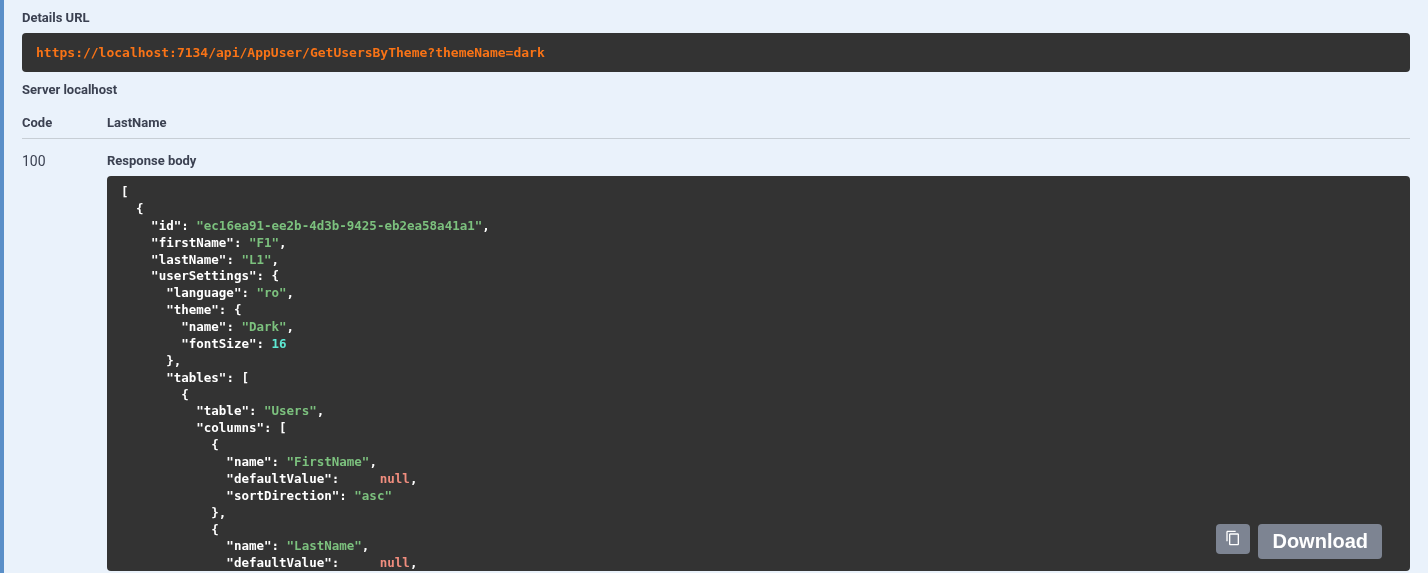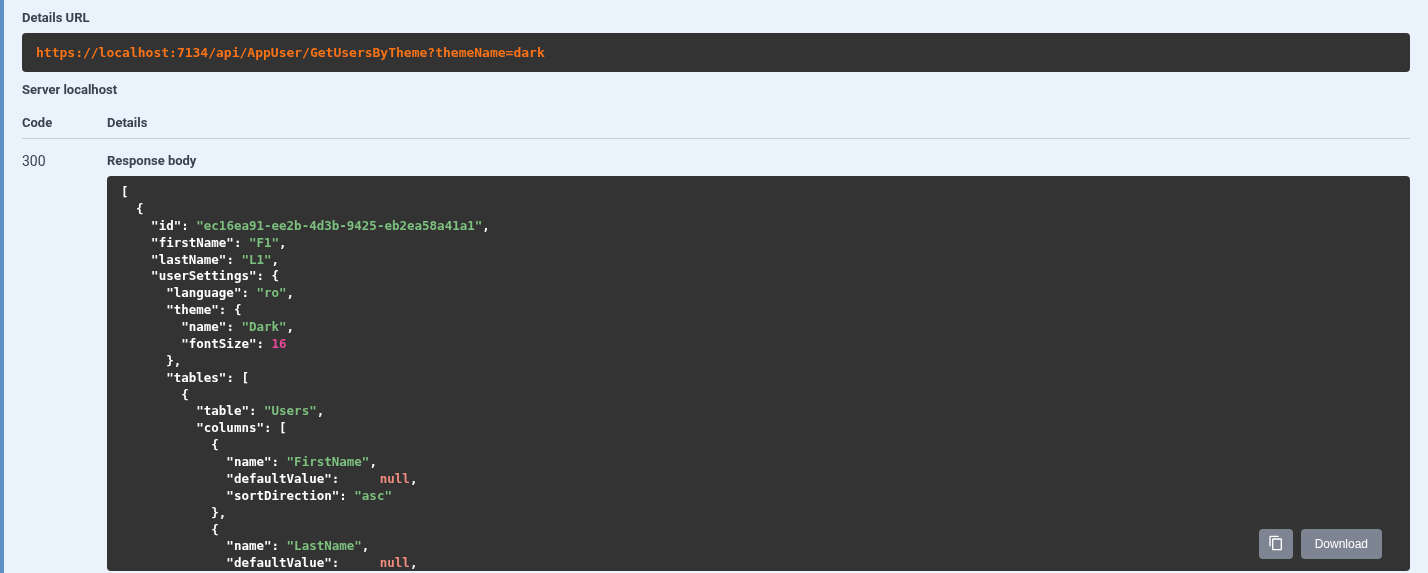--- a/index.html
+++ b/index.html
@@ -71,21 +71,21 @@
     overflow-y: scroll;
     white-space: pre;
     font-weight: 700;
   }
   .response-body::-webkit-scrollbar { width: 16px; }
   .response-body::-webkit-scrollbar-track { background: #f0f0f0; }
   .response-body::-webkit-scrollbar-thumb { background: #c0c0c0; border: 3px solid #f0f0f0; border-radius: 8px; }
   .response-body::-webkit-scrollbar-button { display: block; background: #f0f0f0; height: 16px; }
   .k { color: #ffffff; }
   .s { color: #7cc17e; }
-  .n { color: #ec4899; }
+  .n { color: #5eead4; }
   .u { color: #f08d7e; margin-left: 33px; }
   .p { color: #ffffff; }
   .actions {
     position: absolute;
     right: 28px;
     bottom: 12px;
     display: flex;
     gap: 8px;
   }
   .icon-btn {
@@ -99,41 +99,41 @@
     justify-content: center;
     cursor: pointer;
   }
   .icon-btn svg { width: 16px; height: 16px; fill: #ffffff; }
   .download-btn {
     background: #7d8492;
     color: #ffffff;
     border: none;
     border-radius: 4px;
     padding: 6px 14px;
-    font-size: 12px;
-    font-weight: 400;
+    font-size: 20px;
+    font-weight: 700;
     cursor: pointer;
   }
 </style>
 </head>
 <body>
 
 <div class="section-label">Details URL</div>
 
 <div class="request-url-box">https://localhost:7134/api/AppUser/GetUsersByTheme?themeName=dark</div>
 
 <div class="section-label">Server localhost</div>
 
 <div class="columns-header">
   <div class="col-code">Code</div>
-  <div class="col-details">Details</div>
+  <div class="col-details">LastName</div>
 </div>
 
 <div class="row">
-  <div class="status-code">300</div>
+  <div class="status-code">100</div>
   <div class="details-col">
     <div class="section-label" style="margin-top:0">Response body</div>
     <div class="response-body-wrap">
       <pre class="response-body" id="response-body"><span class="p">[</span>
 <span class="p">  {</span>
     <span class="k">"id"</span><span class="p">: </span><span class="s">"ec16ea91-ee2b-4d3b-9425-eb2ea58a41a1"</span><span class="p">,</span>
     <span class="k">"firstName"</span><span class="p">: </span><span class="s">"F1"</span><span class="p">,</span>
     <span class="k">"lastName"</span><span class="p">: </span><span class="s">"L1"</span><span class="p">,</span>
     <span class="k">"userSettings"</span><span class="p">: </span><span class="p">{</span><span class="p"></span>
       <span class="k">"language"</span><span class="p">: </span><span class="s">"ro"</span><span class="p">,</span>

